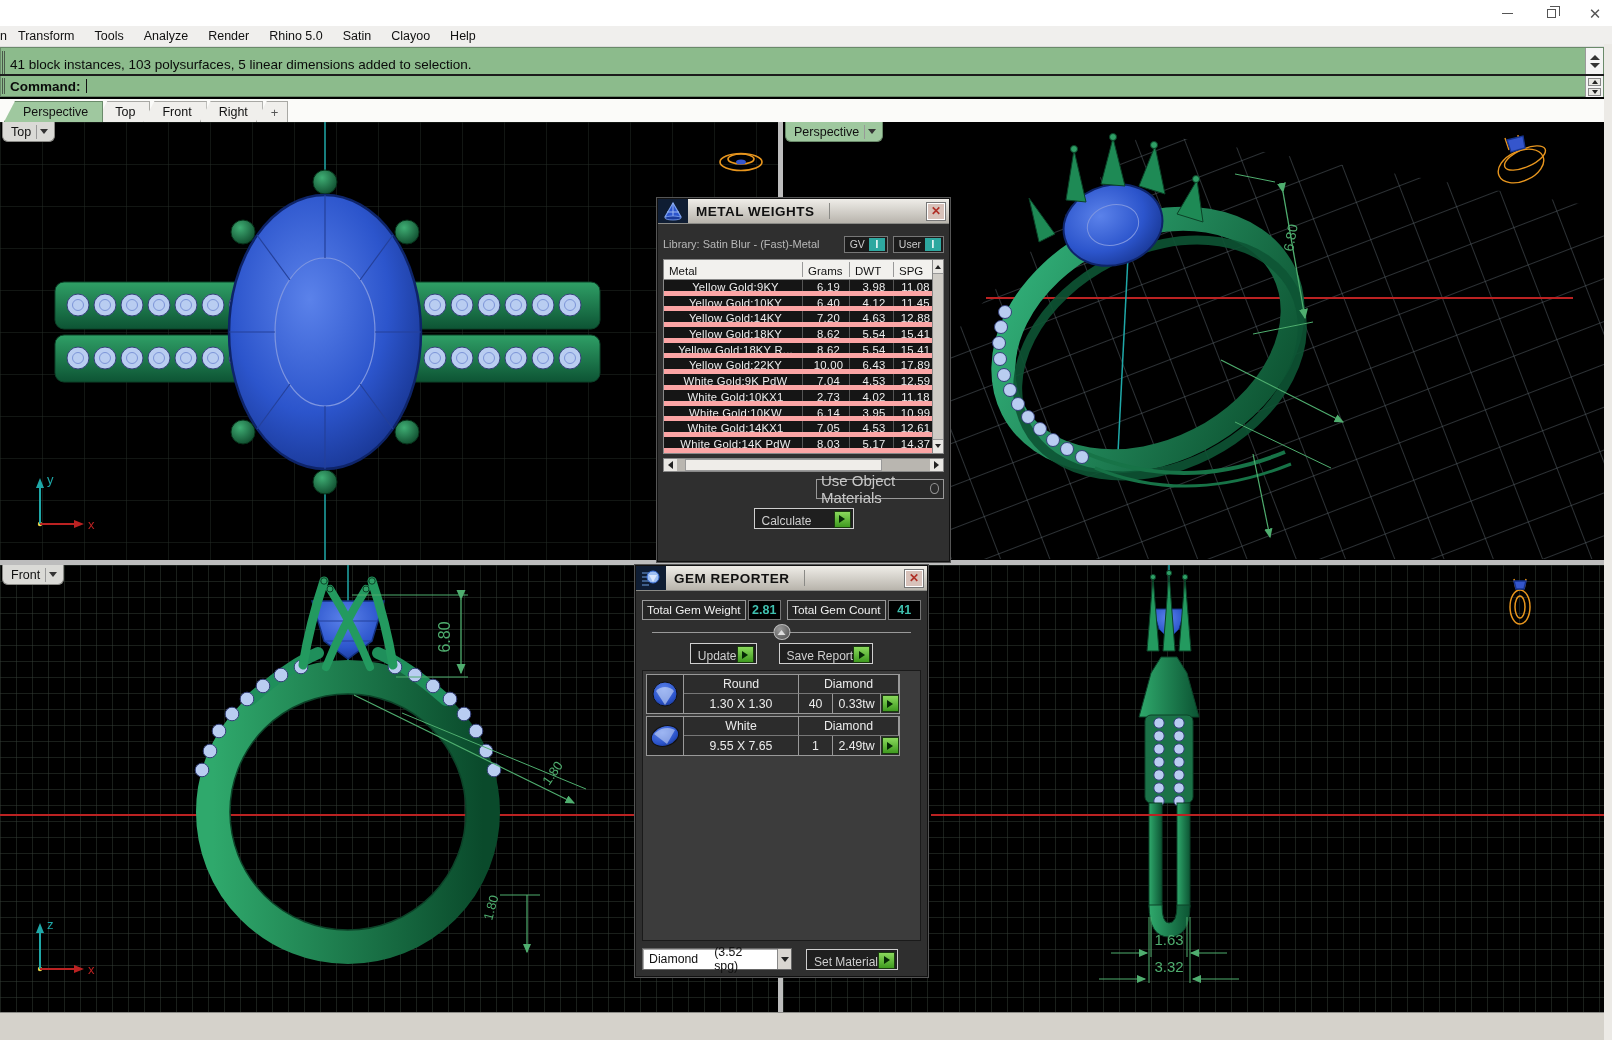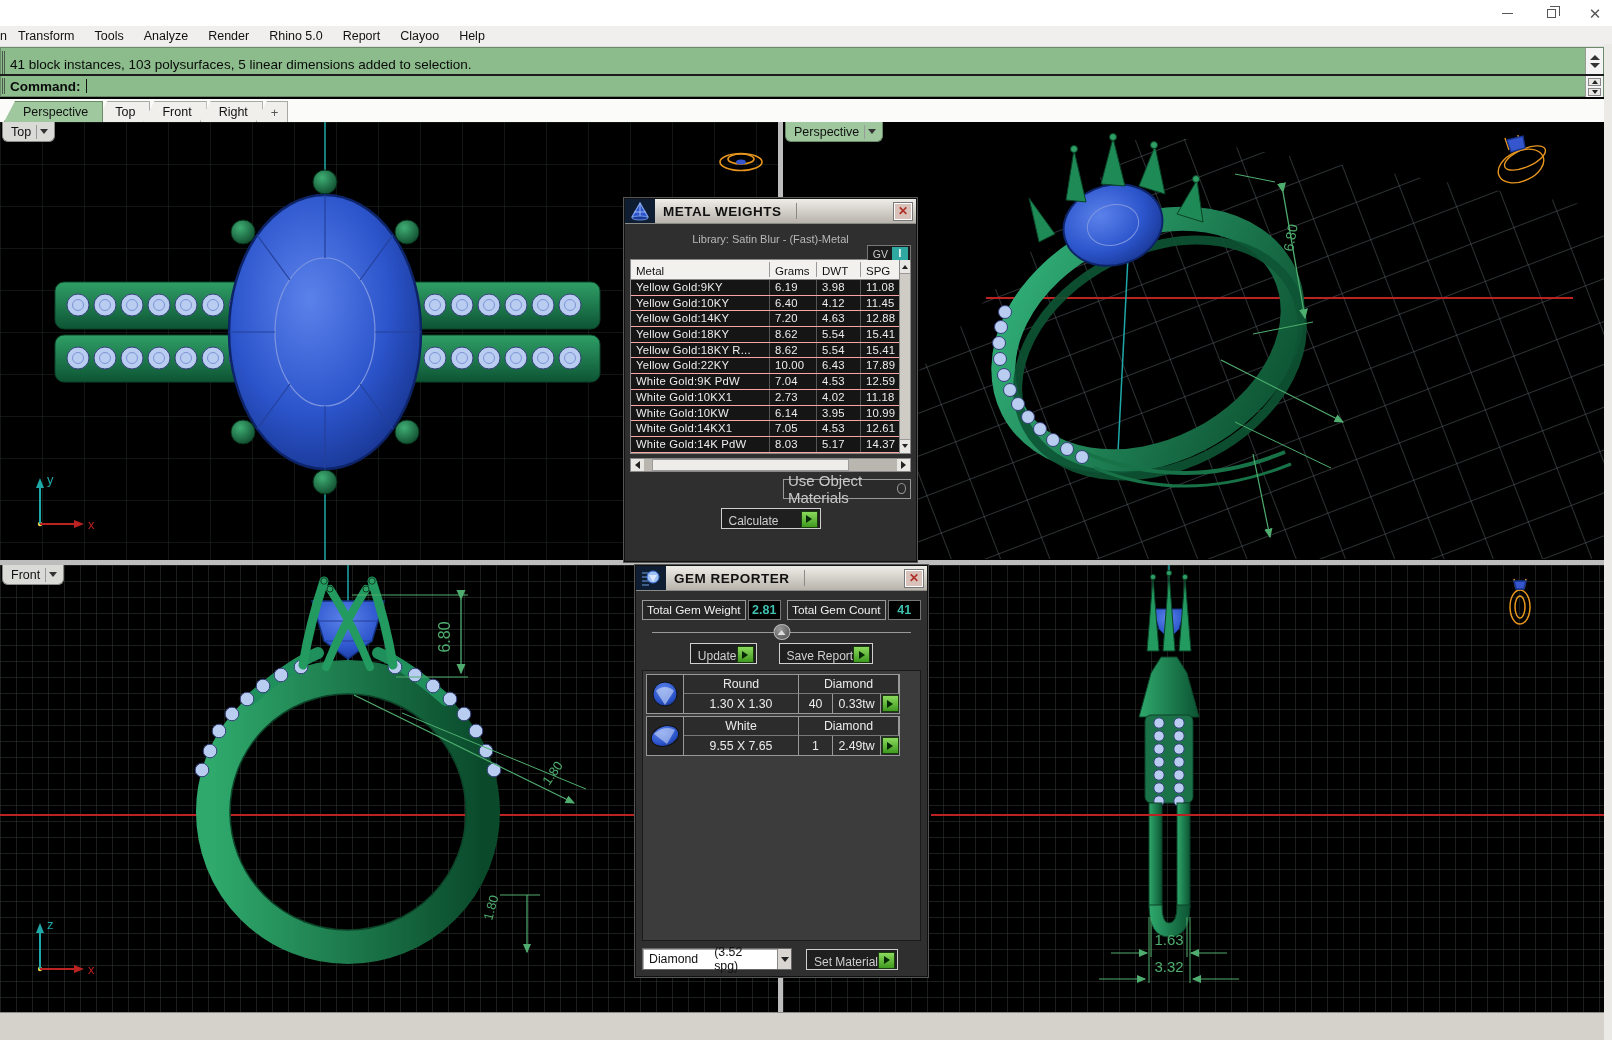--- a/index.html
+++ b/index.html
@@ -69,35 +69,35 @@
   
   .panel { position:absolute; border:1px solid #111; box-shadow:0 0 0 1px #555; z-index:20; }
   .ptitle { height:25px; background:linear-gradient(#efede8,#b8b4ac); display:flex; align-items:center;
             border-bottom:1px solid #8a8a86; padding-right:4px; }
   .picon { width:30px; height:24px; display:flex; align-items:center; justify-content:center; background:#0f1d33; margin-right:8px; }
   .ptext { font-size:13.5px; font-weight:bold; letter-spacing:.5px; color:#111; }
   .psep { flex:0 0 1px; height:16px; background:#8a8a86; margin-left:14px; }
   .pclose { margin-left:auto; width:18px; height:17px; background:#d8c2ba; border:1px solid #fff; outline:1px solid #777;
             color:#b03028; font-size:12px; font-weight:bold; display:flex; align-items:center; justify-content:center; line-height:1; }
 
-  #mw { left:624px; top:198px; width:293px; }
+  #mw { left:657px; top:198px; width:293px; }
   #mw .pbody { background:#2f2f2f; padding:5px; height:337px; }
-  .librow { display:flex; align-items:center; margin-top:4px; height:22px;flex-direction:column; }
+  .librow { display:flex; align-items:center; margin-top:4px; height:22px; }
   .liblabel { font-size:11px; color:#b8b8b8; }
   .toggle { display:flex; align-items:center; margin-left:auto; border:1px solid #777; background:#1b1b1b; padding:1px 2px 1px 5px; gap:4px; }
   .toggle + .toggle { margin-left:5px; }
   .toggle .tlabel { font-size:10.5px; color:#ccc; }
   .toggle .tval { width:16px; height:13px; background:#2ea8a0; color:#fff; font-size:10px; font-weight:bold;
                   display:flex; align-items:center; justify-content:center; }
 
   .mtable { margin-top:4px; border:1px solid #888; background:#151515; display:flex; }
   .mtable .cols { flex:1; }
   .mhead { display:flex; background:#f2f1ee; border-bottom:1px solid #888; height:20px;align-items:center; }
   .mhead div { font-size:11.5px; color:#111; padding:3px 0 0 5px; border-right:1px solid #999; }
-  .mrow { display:flex; height:15.7px; border-bottom:1px solid #fca5a5; }
+  .mrow { display:flex; height:15.7px; border-bottom:5px solid #fca5a5;text-align:center; }
   .mrow div { font-size:11.3px; color:#ececec; padding:1px 0 0 5px; border-right:1px solid #555;
               white-space:nowrap; overflow:hidden; letter-spacing:.2px; }
   .c0 { width:139px; } .c1 { width:47px; } .c2 { width:44px; } .c3 { width:38px; border-right:none!important; }
   .vsb { width:12px; background:#d8d6d2; border-left:1px solid #888; display:flex; flex-direction:column; }
   .vsb .sbtn { height:14px; display:flex; align-items:center; justify-content:center; background:#e9e7e3; border-bottom:1px solid #999; }
   .vsb .track { flex:1; background:#cfccc6; }
   .hsb { margin-top:4px; height:14px; border:1px solid #888; background:#dedcd8; display:flex; align-items:center; }
   .hsb .sbtn { width:13px; height:100%; background:#e9e7e3; display:flex; align-items:center; justify-content:center; }
   .hsb .track { flex:1; height:100%; background:#b9b6b0; position:relative; }
   .hsb .thumb { position:absolute; left:8px; top:0; width:78%; height:100%; background:#efede9; border:1px solid #999; }
@@ -174,21 +174,21 @@
     </div>
   </div>
 
   <div class="menubar">
     <span class="menuitem menu-partial">n</span>
     <span class="menuitem">Transform</span>
     <span class="menuitem">Tools</span>
     <span class="menuitem">Analyze</span>
     <span class="menuitem">Render</span>
     <span class="menuitem">Rhino 5.0</span>
-    <span class="menuitem">Report</span>
+    <span class="menuitem">Satin</span>
     <span class="menuitem">Clayoo</span>
     <span class="menuitem">Help</span>
   </div>
 
   <div class="histbar">
     <div class="grip"></div>
     <span class="histtext">41 block instances, 103 polysurfaces, 5 linear dimensions added to selection.</span>
     <div class="histscroll">
       <i class="chev-up"></i>
       <i class="chev-dn"></i>

